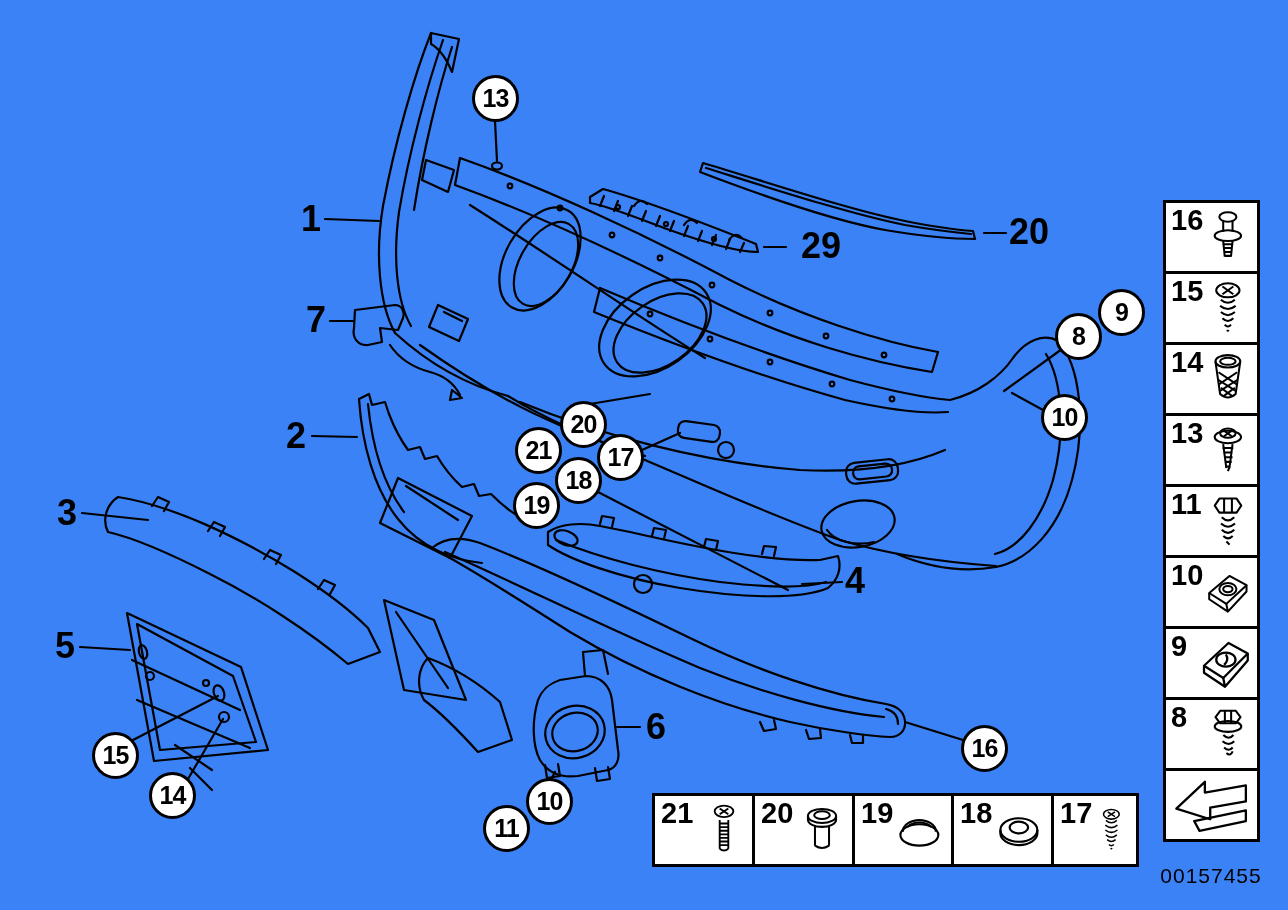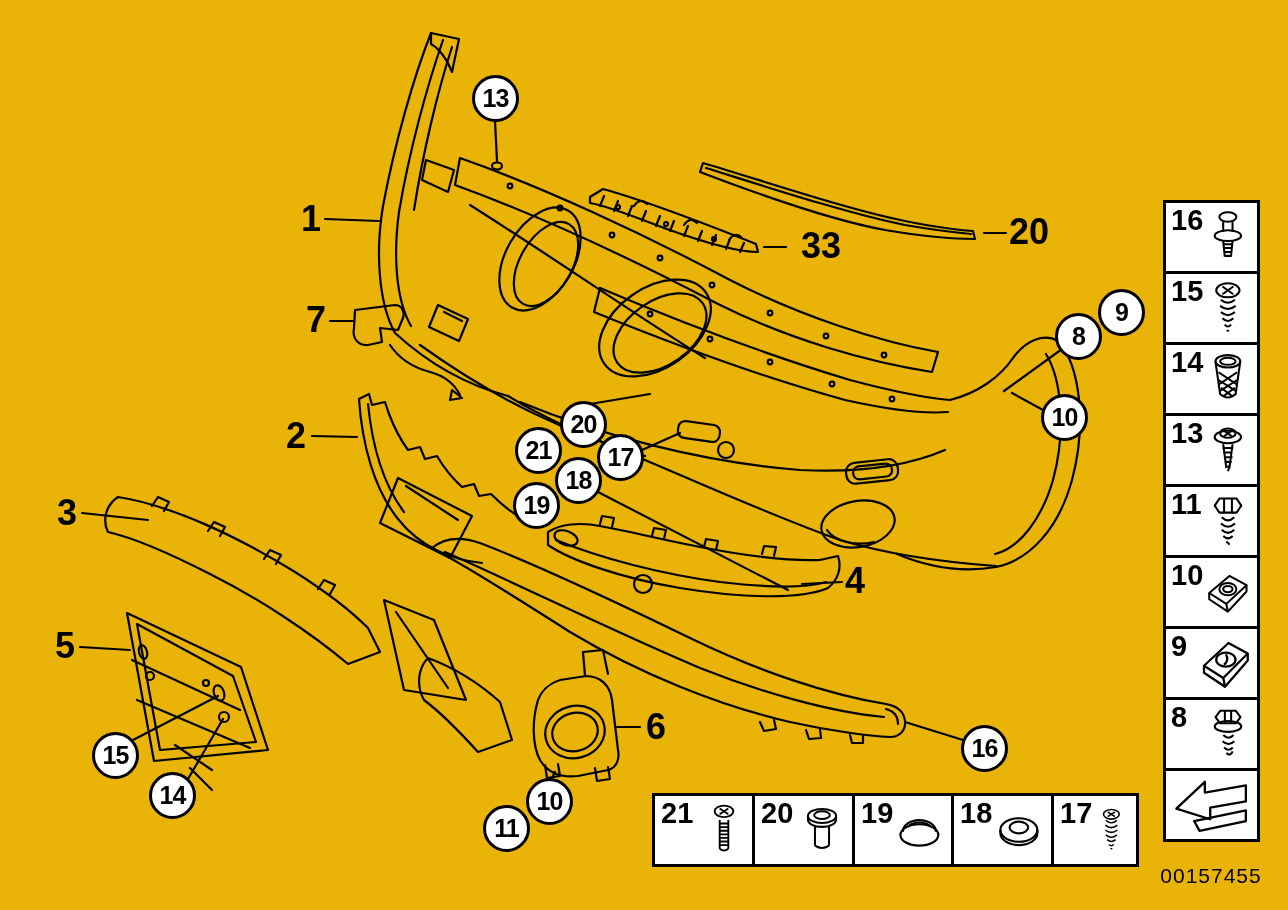--- a/index.html
+++ b/index.html
@@ -1,16 +1,16 @@
 <!DOCTYPE html>
 <html><head>
 <meta charset="utf-8">
 <style>
   html,body{margin:0;padding:0;background:#fff;}
-  .stage{position:relative;width:1288px;height:910px;background:#eab308;overflow:hidden;
+  .stage{position:relative;width:1288px;height:910px;background:#3b82f6;overflow:hidden;
          font-family:"Liberation Sans",sans-serif;color:#000;}
   .art{position:absolute;left:0;top:0;}
   .art path,.art ellipse,.art rect,.art circle,.art line{stroke:#000;fill:none;stroke-width:2.2;stroke-linecap:round;stroke-linejoin:round;}
   .co{position:absolute;width:47px;height:47px;box-sizing:border-box;border:3px solid #000;border-radius:50%;
       background:#fff;display:flex;align-items:center;justify-content:center;
       font-size:25px;font-weight:bold;letter-spacing:-1px;z-index:5;}
   .pl{position:absolute;transform:translate(-50%,-50%);font-size:36px;font-weight:bold;z-index:5;line-height:1;}
   .sidebar{position:absolute;left:1163px;top:200px;width:97px;z-index:6;}
   .scell{box-sizing:border-box;width:97px;height:74px;border:3px solid #000;margin-top:-3px;
          display:flex;align-items:flex-start;background:#fff;}
@@ -203,21 +203,21 @@
   <div class="co" style="left:483px;top:805px">11</div>
 
   <div class="pl" style="left:311px;top:219px">1</div>
   <div class="pl" style="left:296px;top:436px">2</div>
   <div class="pl" style="left:67px;top:513px">3</div>
   <div class="pl" style="left:855px;top:581px">4</div>
   <div class="pl" style="left:65px;top:646px">5</div>
   <div class="pl" style="left:656px;top:727px">6</div>
   <div class="pl" style="left:316px;top:320px">7</div>
   <div class="pl" style="left:1029px;top:232px">20</div>
-  <div class="pl" style="left:821px;top:246px">33</div>
+  <div class="pl" style="left:821px;top:246px">29</div>
 
   <div class="sidebar">
     <div class="scell">
       <span class="snum">16</span>
       <svg class="icon" width="50" height="64" viewBox="0 0 64 72">
         <ellipse cx="32" cy="9" rx="11" ry="6"></ellipse>
           <path d="M26,13 L26,28 M38,13 L38,28"></path>
         <ellipse cx="32" cy="33" rx="17" ry="7"></ellipse>
         <path d="M26,40 L28,60 M38,40 L36,60 M25,44 h14 M26,49 h12 M27,54 h10 M28,59 h8"></path>
       </svg>

